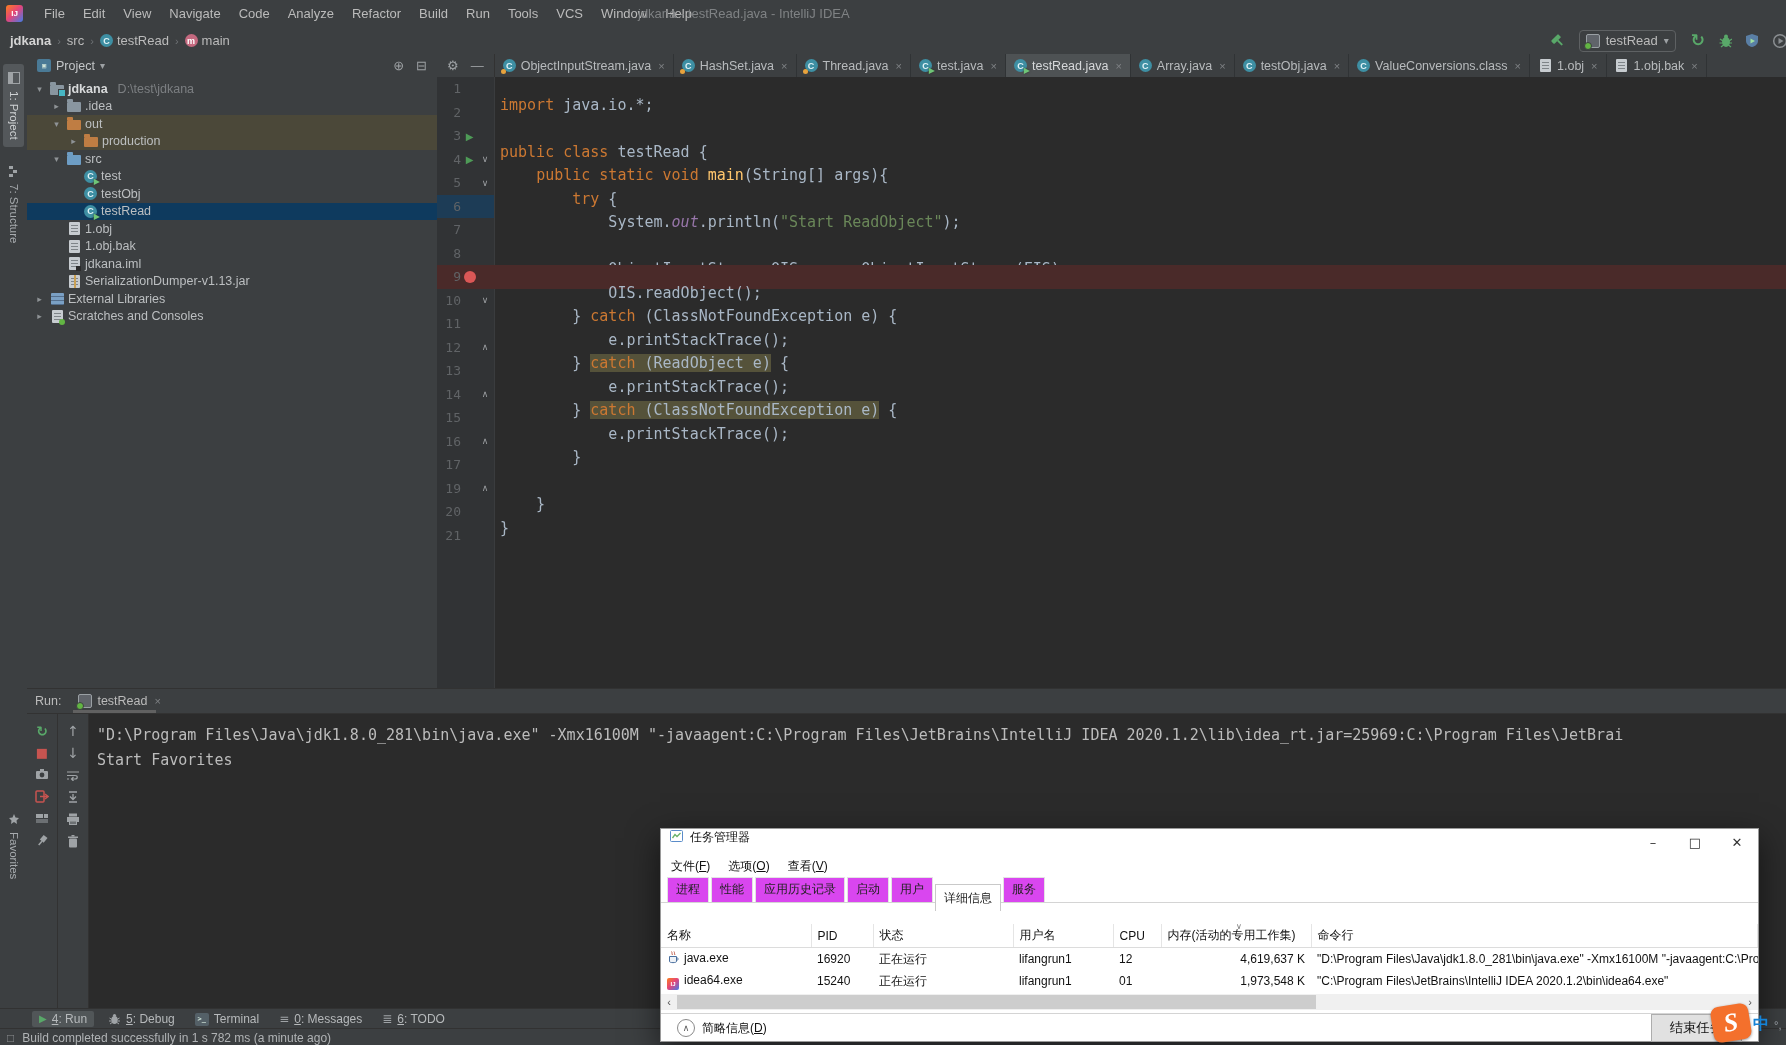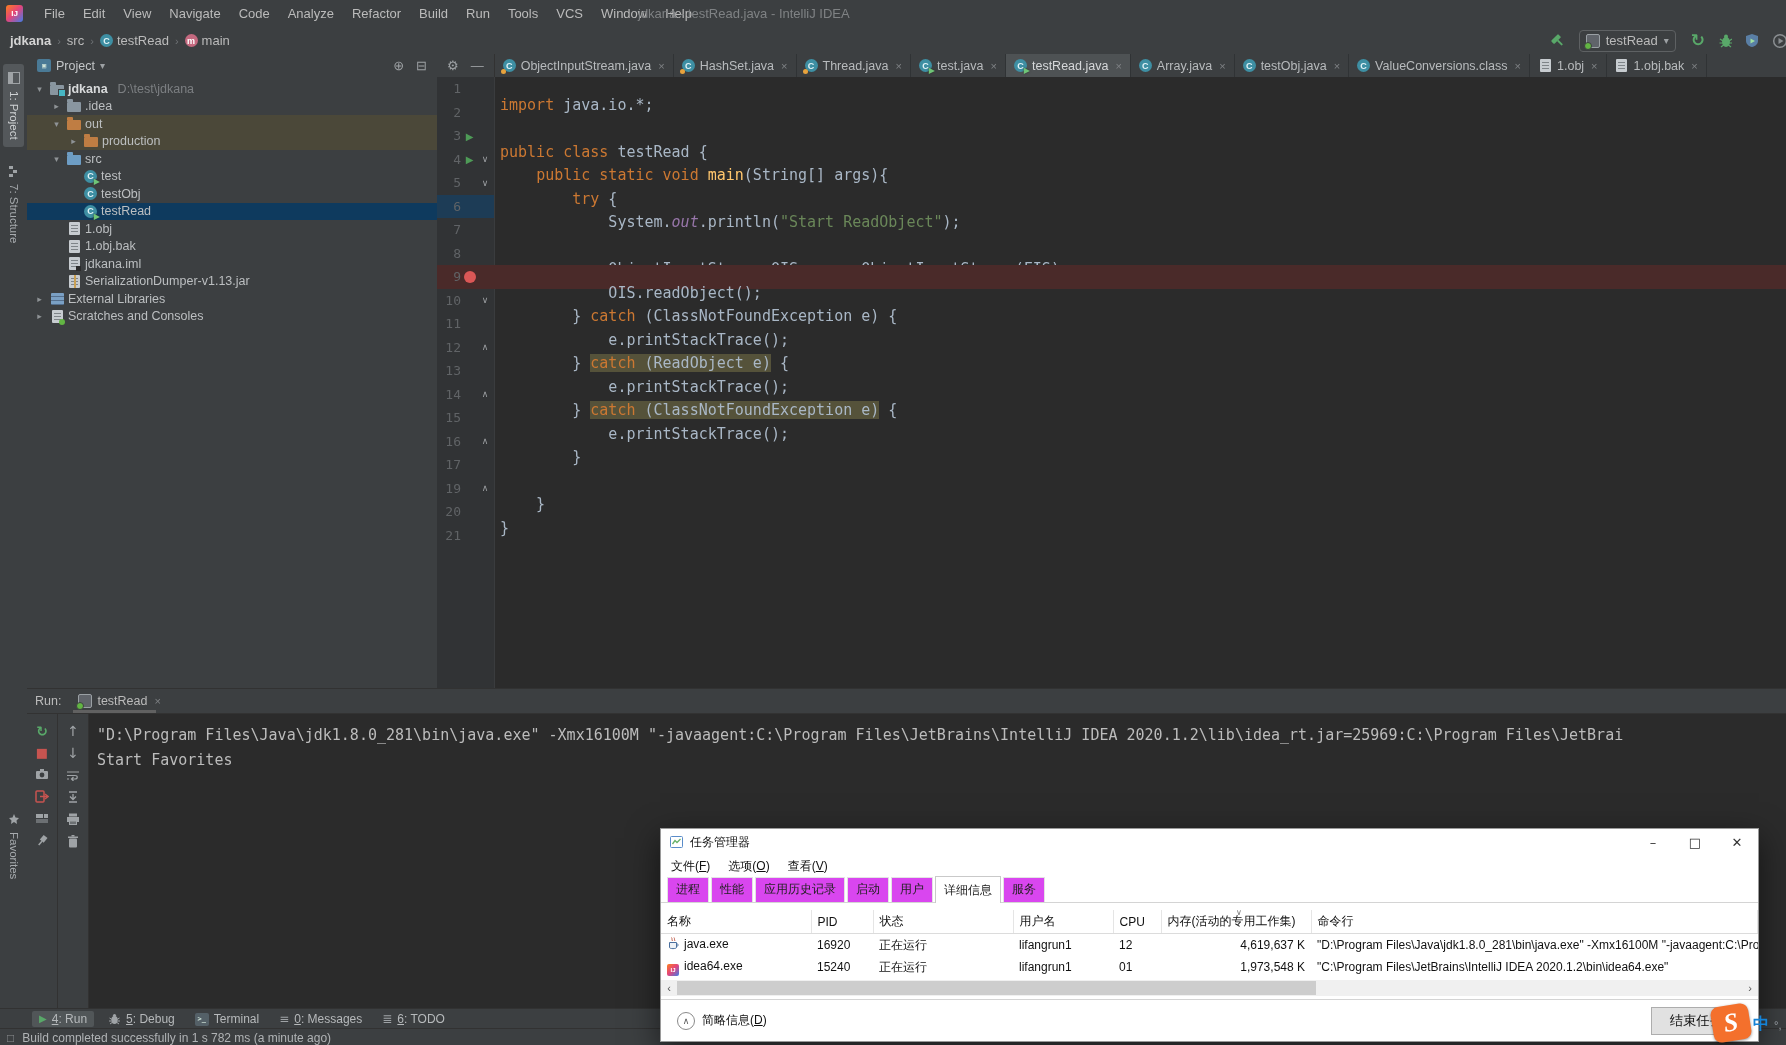--- a/index.html
+++ b/index.html
@@ -111,28 +111,28 @@
   .ic-libs{width:13px;height:12px;background:repeating-linear-gradient(180deg,#7aa0c4 0 3px,#546f8d 3px 4px);border-radius:1px;}
   .ic-scratch::after{content:"";position:absolute;right:-2px;bottom:-2px;width:6px;height:6px;border-radius:50%;background:#62b543;}
   .ic-method{width:13px;height:13px;border-radius:50%;background:#c4697f;color:#fff;font:bold 9px "Liberation Sans",sans-serif;}
   .ic-app{width:12px;height:12px;border-radius:2px;background:#60646a;border:1.5px solid #9aa0a4;position:relative;}
   .ic-app::after{content:"";position:absolute;left:-3px;bottom:-3px;width:6px;height:6px;border-radius:50%;background:#62b543;border:1px solid #3c3f41;}
   .ic-term{width:14px;height:13px;background:#546067;border-radius:2px;color:#cfe3d8;font:bold 7px "DejaVu Sans Mono",monospace;display:inline-flex;align-items:center;justify-content:center;}
 
   
   .tm{position:absolute;left:660px;top:828px;width:1097px;height:212px;background:#ffffff;border:1px solid #9a9a9a;
       box-shadow:0 10px 30px rgba(0,0,0,.55);color:#111;font:12px "Liberation Sans",sans-serif;display:flex;flex-direction:column;z-index:50;}
-  .tm-title{height:26px;display:flex;align-items:center;gap:7px;padding-left:8px;flex:none;}
+  .tm-title{height:26px;display:flex;align-items:flex-start;gap:7px;padding-left:8px;flex:none;}
   .tm-ctrl{margin-left:auto;display:flex;height:26px;}
   .tm-cbtn{width:42px;display:flex;align-items:center;justify-content:center;color:#333;font-size:13px;font-family:"DejaVu Sans",sans-serif;}
   .tm-menu{height:22px;display:flex;gap:18px;align-items:center;padding-left:10px;flex:none;}
   .tm-tabs{height:25px;display:flex;align-items:flex-end;gap:2px;padding-left:6px;border-bottom:1px solid #d4d4d4;flex:none;}
   .tm-tab{padding:3px 8px 4px;border:1px solid #e3e3e3;border-bottom:none;background:#d946ef;color:#222;}
-  .tm-tab.active{background:#fff;border-color:#c9c9c9;position:relative;top:1px;padding-top:5px;}
-  .tmtabwrap{margin-top:7px;flex:none;}
+  .tm-tab.active{background:#fff;border-color:#c9c9c9;position:relative;top:9px;padding-top:5px;}
+  .tmtabwrap{margin-top:21px;flex:none;}
   table.tmtab{width:100%;border-collapse:collapse;table-layout:fixed;}
   .tmtab th{font-weight:normal;text-align:left;border-right:1px solid #e5e5e5;border-bottom:1px solid #dcdcdc;padding:3px 6px;white-space:nowrap;overflow:hidden;position:relative;}
   .tmtab td{padding:2px 6px;white-space:nowrap;overflow:hidden;height:18px;}
   .tmtab .right{text-align:right;}
   .rowico{display:inline-block;vertical-align:-2px;margin-right:5px;}
   .sortmark{position:absolute;top:-2px;left:50%;color:#777;font-size:8px;font-family:"DejaVu Sans",sans-serif;}
   .tm-scroll{height:16px;background:#f0f0f0;display:flex;align-items:center;margin-top:2px;flex:none;color:#555;}
   .tm-sarr{width:16px;text-align:center;font-size:11px;}
   .tm-strack{flex:1;height:16px;position:relative;}
   .tm-sthumb{position:absolute;left:0;top:1px;height:14px;width:60%;background:#cdcdcd;}

